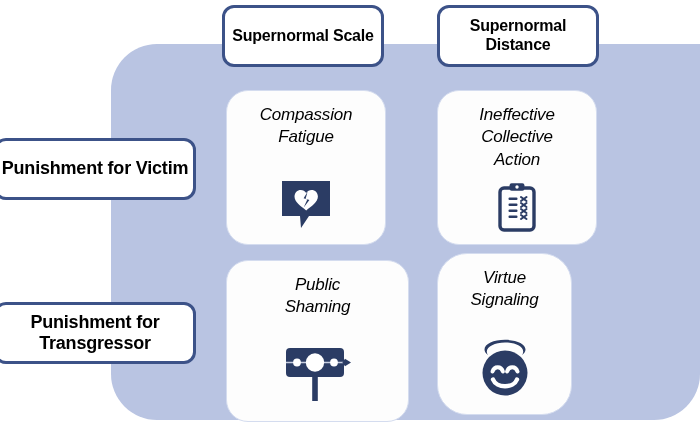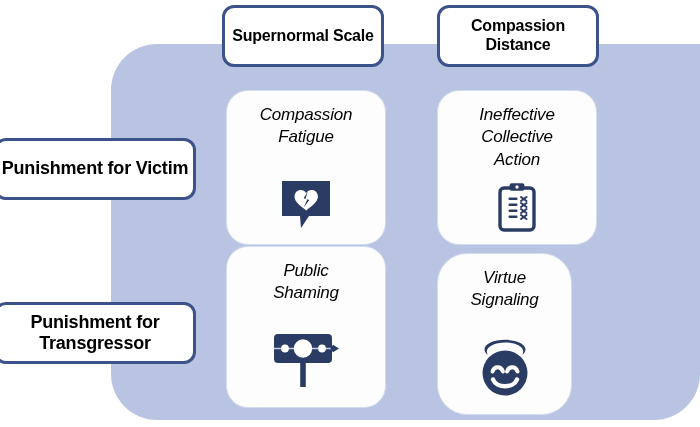--- a/index.html
+++ b/index.html
@@ -75,21 +75,21 @@
     background: #fdfdfd;
     border: 1.5px solid #d4dcef;
     border-radius: 22px;
     display: flex;
     flex-direction: column;
     align-items: center;
     padding-top: 13px;
   }
   #cell-0-0 { left: 226px; top: 90px;  width: 160px; height: 155px; justify-content: center; }
   #cell-0-1 { left: 437px; top: 90px;  width: 160px; height: 155px; }
-  #cell-1-0 { left: 226px; top: 246px; width: 160px; height: 162px; }
+  #cell-1-0 { left: 226px; top: 260px; width: 183px; height: 162px; }
   #cell-1-1 { left: 437px; top: 253px; width: 135px; height: 162px; border-radius: 30px; }
 
   .cell-label {
     font-style: italic;
     font-size: 17px;
     line-height: 1.32;
     color: #000000;
     text-align: center;
     white-space: pre-line;
     letter-spacing: -0.2px;
@@ -110,21 +110,21 @@
 
 <div id="stage">
 
   <div class="panel-br"></div>
 
   <div class="col-head" id="col-head-0">
     <span>Supernormal
 Scale</span>
   </div>
   <div class="col-head" id="col-head-1">
-    <span>Compassion
+    <span>Supernormal
 Distance</span>
   </div>
 
   <div class="row-head" id="row-head-0">
     <span>Punishment for
 Victim</span>
   </div>
   <div class="row-head" id="row-head-1">
     <span>Punishment for
 Transgressor</span>

